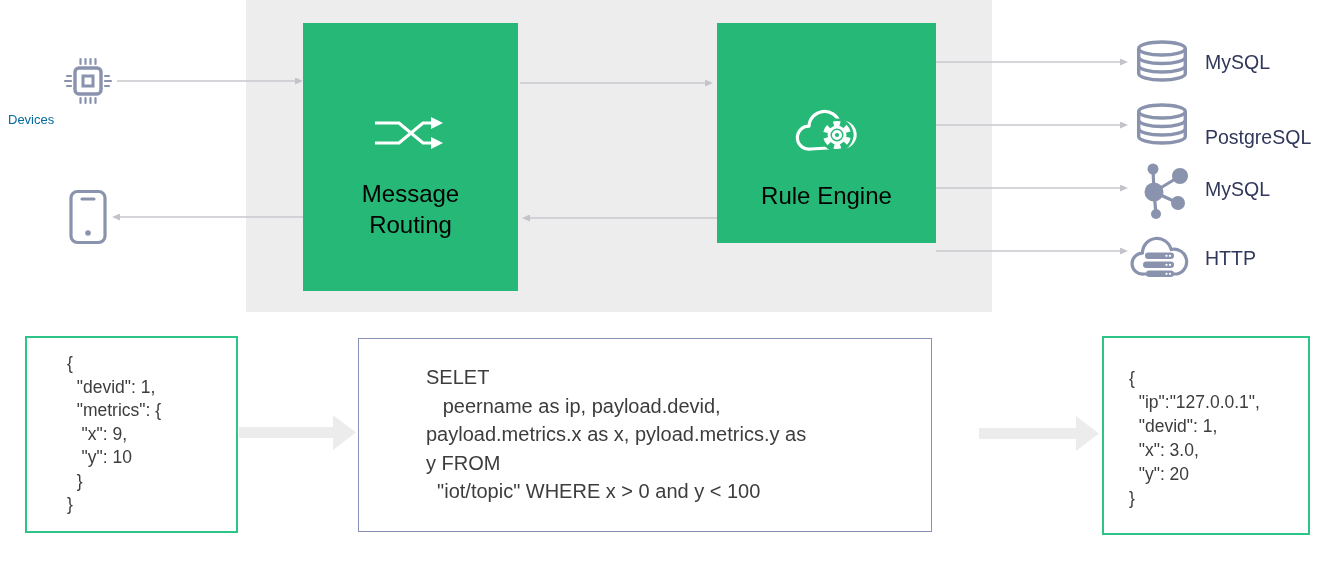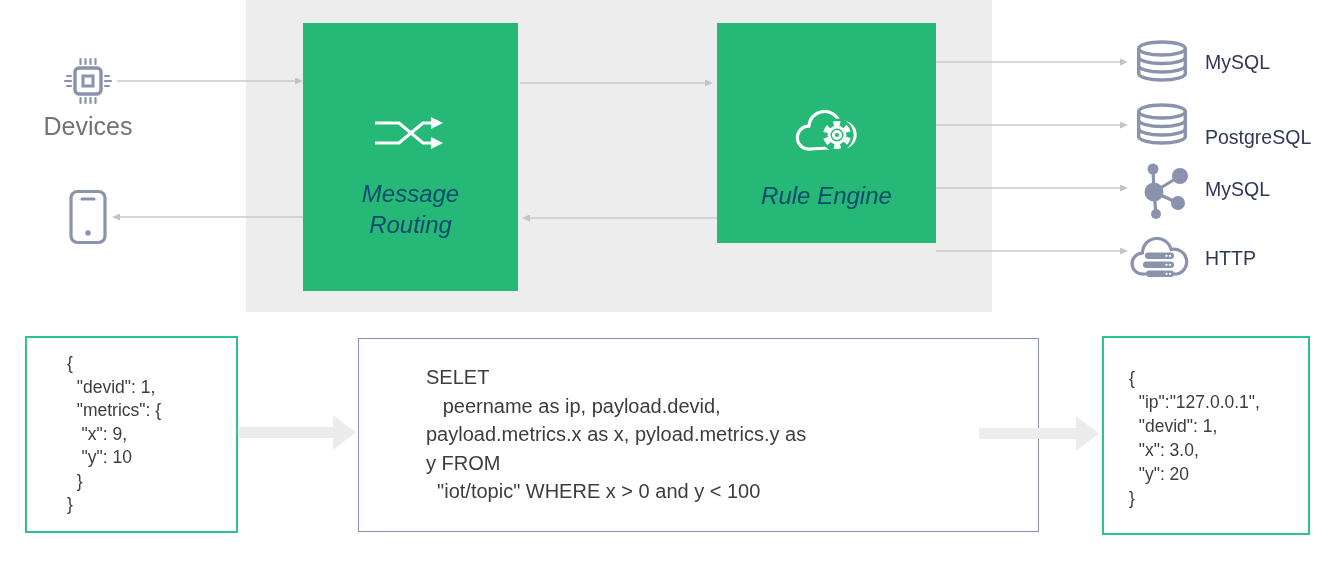--- a/index.html
+++ b/index.html
@@ -3,47 +3,47 @@
 <meta charset="utf-8">
 <style>
   html,body{margin:0;padding:0;background:#fff;}
   #canvas{
     position:relative;width:1342px;height:582px;background:#ffffff;overflow:hidden;
     font-family:"Liberation Sans","DejaVu Sans",sans-serif;color:#31375a;
   }
   .abs{position:absolute;}
   .band{left:246px;top:0;width:746px;height:312px;background:#ededee;}
   
-  .node-box{position:absolute;background:#26b876;color:#0c4a6e;font-style:italic;}
+  .node-box{position:absolute;background:#26b876;color:#000000;}
   #mr-box{left:303px;top:23px;width:215px;height:268px;}
   #re-box{left:717px;top:23px;width:219px;height:220px;}
   .node-icon{position:absolute;left:50%;transform:translateX(-50%);}
   #mr-box .node-icon{top:92px;}
   #re-box .node-icon{top:76px;}
   .node-label{position:absolute;left:0;width:100%;text-align:center;
     font-size:24px;line-height:31px;font-weight:400;}
   #mr-box .node-label{top:155px;}
   #mr-box .node-label span{display:inline-block;width:150px;}
   #re-box .node-label{top:157px;}
   
-  .ep-label{position:absolute;text-align:center;font-size:25px;font-weight:500;color:#737373;}
+  .ep-label{position:absolute;text-align:left;font-size:13px;font-weight:500;color:#0369a1;}
   #devices-label{left:8px;top:112px;width:160px;}
   #apps-label{left:8px;top:256px;width:160px;}
   
   .sink-label{position:absolute;left:1205px;font-size:19.5px;font-weight:500;color:#31375a;}
   #sink-label-0{top:51px;}
   #sink-label-1{top:126px;}
   #sink-label-2{top:178px;}
   #sink-label-3{top:247px;}
   
   .code-box{position:absolute;background:#fff;box-sizing:border-box;}
   .code-box.green{border:2px solid #2cc487;}
   .code-box.blue{border:1.5px solid #8791b8;}
   #box-input{left:25px;top:336px;width:213px;height:197px;}
-  #box-sql{left:358px;top:338px;width:681px;height:194px;}
+  #box-sql{left:358px;top:338px;width:574px;height:194px;}
   #box-output{left:1102px;top:336px;width:208px;height:199px;}
   .code-box pre{
     position:absolute;margin:0;white-space:pre;color:#3d3d3f;
     font-family:"Liberation Sans","DejaVu Sans",sans-serif;
   }
   #box-input pre{left:40px;top:14px;font-size:17.5px;line-height:23.5px;}
   #box-sql pre{left:67px;top:24px;font-size:20px;line-height:28.5px;}
   #box-output pre{left:25px;top:28px;font-size:17.5px;line-height:24px;}
   svg{display:block;}
 </style>

